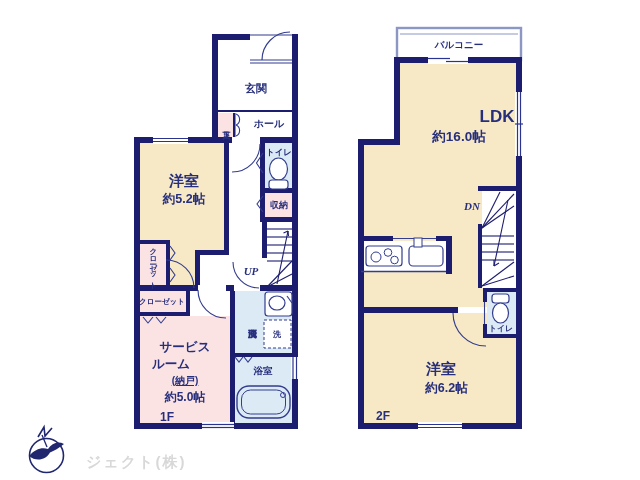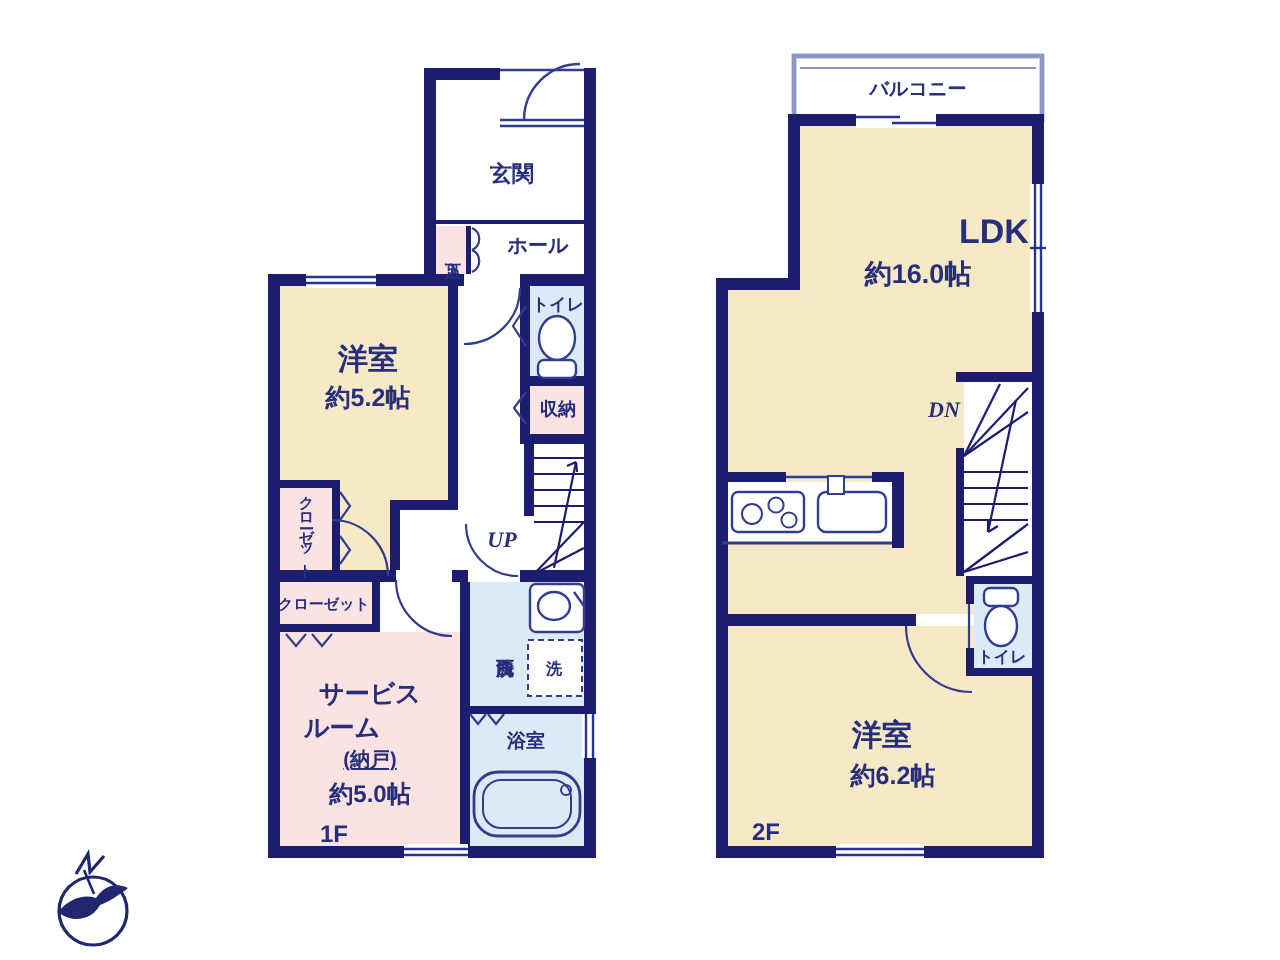--- a/index.html
+++ b/index.html
@@ -243,14 +243,15 @@
 
 <div class="lbl" style="left:459px;top:45px;font-size:9.5px;">バルコニー</div>
 <div class="lbl" style="left:456px;top:116px;font-size:17px;margin-left:41px;">LDK</div>
 <div class="lbl" style="left:459px;top:137px;font-size:13.5px;">約16.0帖</div>
 <div class="lbl stairlbl" style="left:472px;top:206px;font-size:11px;">DN</div>
 <div class="lbl" style="left:501px;top:329px;font-size:8px;">トイレ</div>
 <div class="lbl" style="left:441px;top:368px;font-size:15px;">洋室</div>
 <div class="lbl" style="left:441px;top:388px;font-size:12.5px;padding-left:11px;">約6.2帖</div>
 <div class="lbl" style="left:350px;top:416px;font-size:12px;margin-left:33px;">2F</div>
 
+<div class="lbl company" style="left:86px;top:461px;font-size:15px;">ジェクト(株)</div>
 
 </div>
 
 </body></html>

